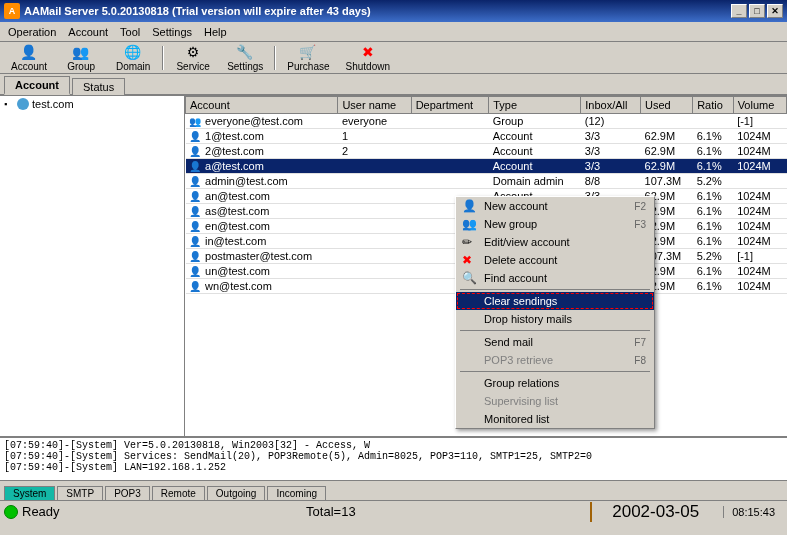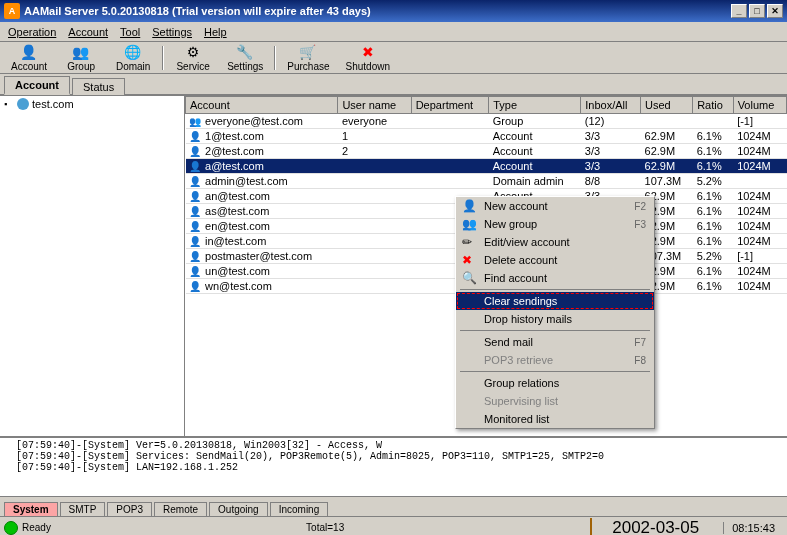--- a/index.html
+++ b/index.html
@@ -44,21 +44,20 @@
       height: 20px;
       display: flex;
       align-items: center;
       padding: 0 2px;
       border-bottom: 1px solid #808080;
     }
     .menu-item {
       padding: 2px 6px;
       cursor: pointer;
       font-size: 11px;
-      text-decoration: underline;
     }
 
     
     .toolbar {
       background: #d4d0c8;
       height: 32px;
       display: flex;
       align-items: center;
       padding: 2px 4px;
       gap: 2px;
@@ -202,26 +201,26 @@
     }
     .ctx-separator {
       height: 1px;
       background: #808080;
       margin: 2px 4px;
     }
     .ctx-shortcut { color: #666; font-size: 10px; }
 
     
     .log-area {
-      height: 60px;
+      height: 44px;
       background: white;
       border-top: 2px solid #808080;
       overflow-y: auto;
       font-size: 10px;
-      padding: 2px 16px;
+      padding: 2px 4px;
       font-family: 'Courier New', monospace;
       color: #000;
     }
 
     
     .bottom-tabs {
       background: #d4d0c8;
       display: flex;
       align-items: flex-end;
       padding: 2px 4px 0 4px;
@@ -231,41 +230,41 @@
     .bottom-tab {
       padding: 1px 8px;
       background: #d4d0c8;
       border: 1px solid #808080;
       border-bottom: none;
       cursor: pointer;
       font-size: 10px;
       margin-right: 2px;
     }
     .bottom-tab.active {
-      background: #fca5a5;
-      font-weight: bold;
+      background: #14b8a6;
+      font-weight: normal;
     }
 
     
     .status-bar {
       background: #d4d0c8;
       height: 22px;
       display: flex;
       align-items: center;
       border-top: 1px solid #808080;
       padding: 0 4px;
       gap: 4px;
     }
     .status-indicator {
       width: 14px; height: 14px;
       background: #00c000;
       border-radius: 50%;
       border: 1px solid #008000;
     }
-    .status-text { font-size: 10px; flex: 1; }
+    .status-text { font-size: 13px; flex: 1; }
     .status-date { font-size: 17px; padding: 0 20px; border-left: 2px solid #a16207; }
     .status-time { font-size: 11px; padding: 0 8px; border-left: 1px solid #808080; }
   </style>
 </head>
 <body>
 
 <div class="title-bar">
   <div class="title-bar-left">
     <div class="title-bar-icon">A</div>
     <span>AAMail Server 5.0.20130818 (Trial version will expire after 43 days)</span>

